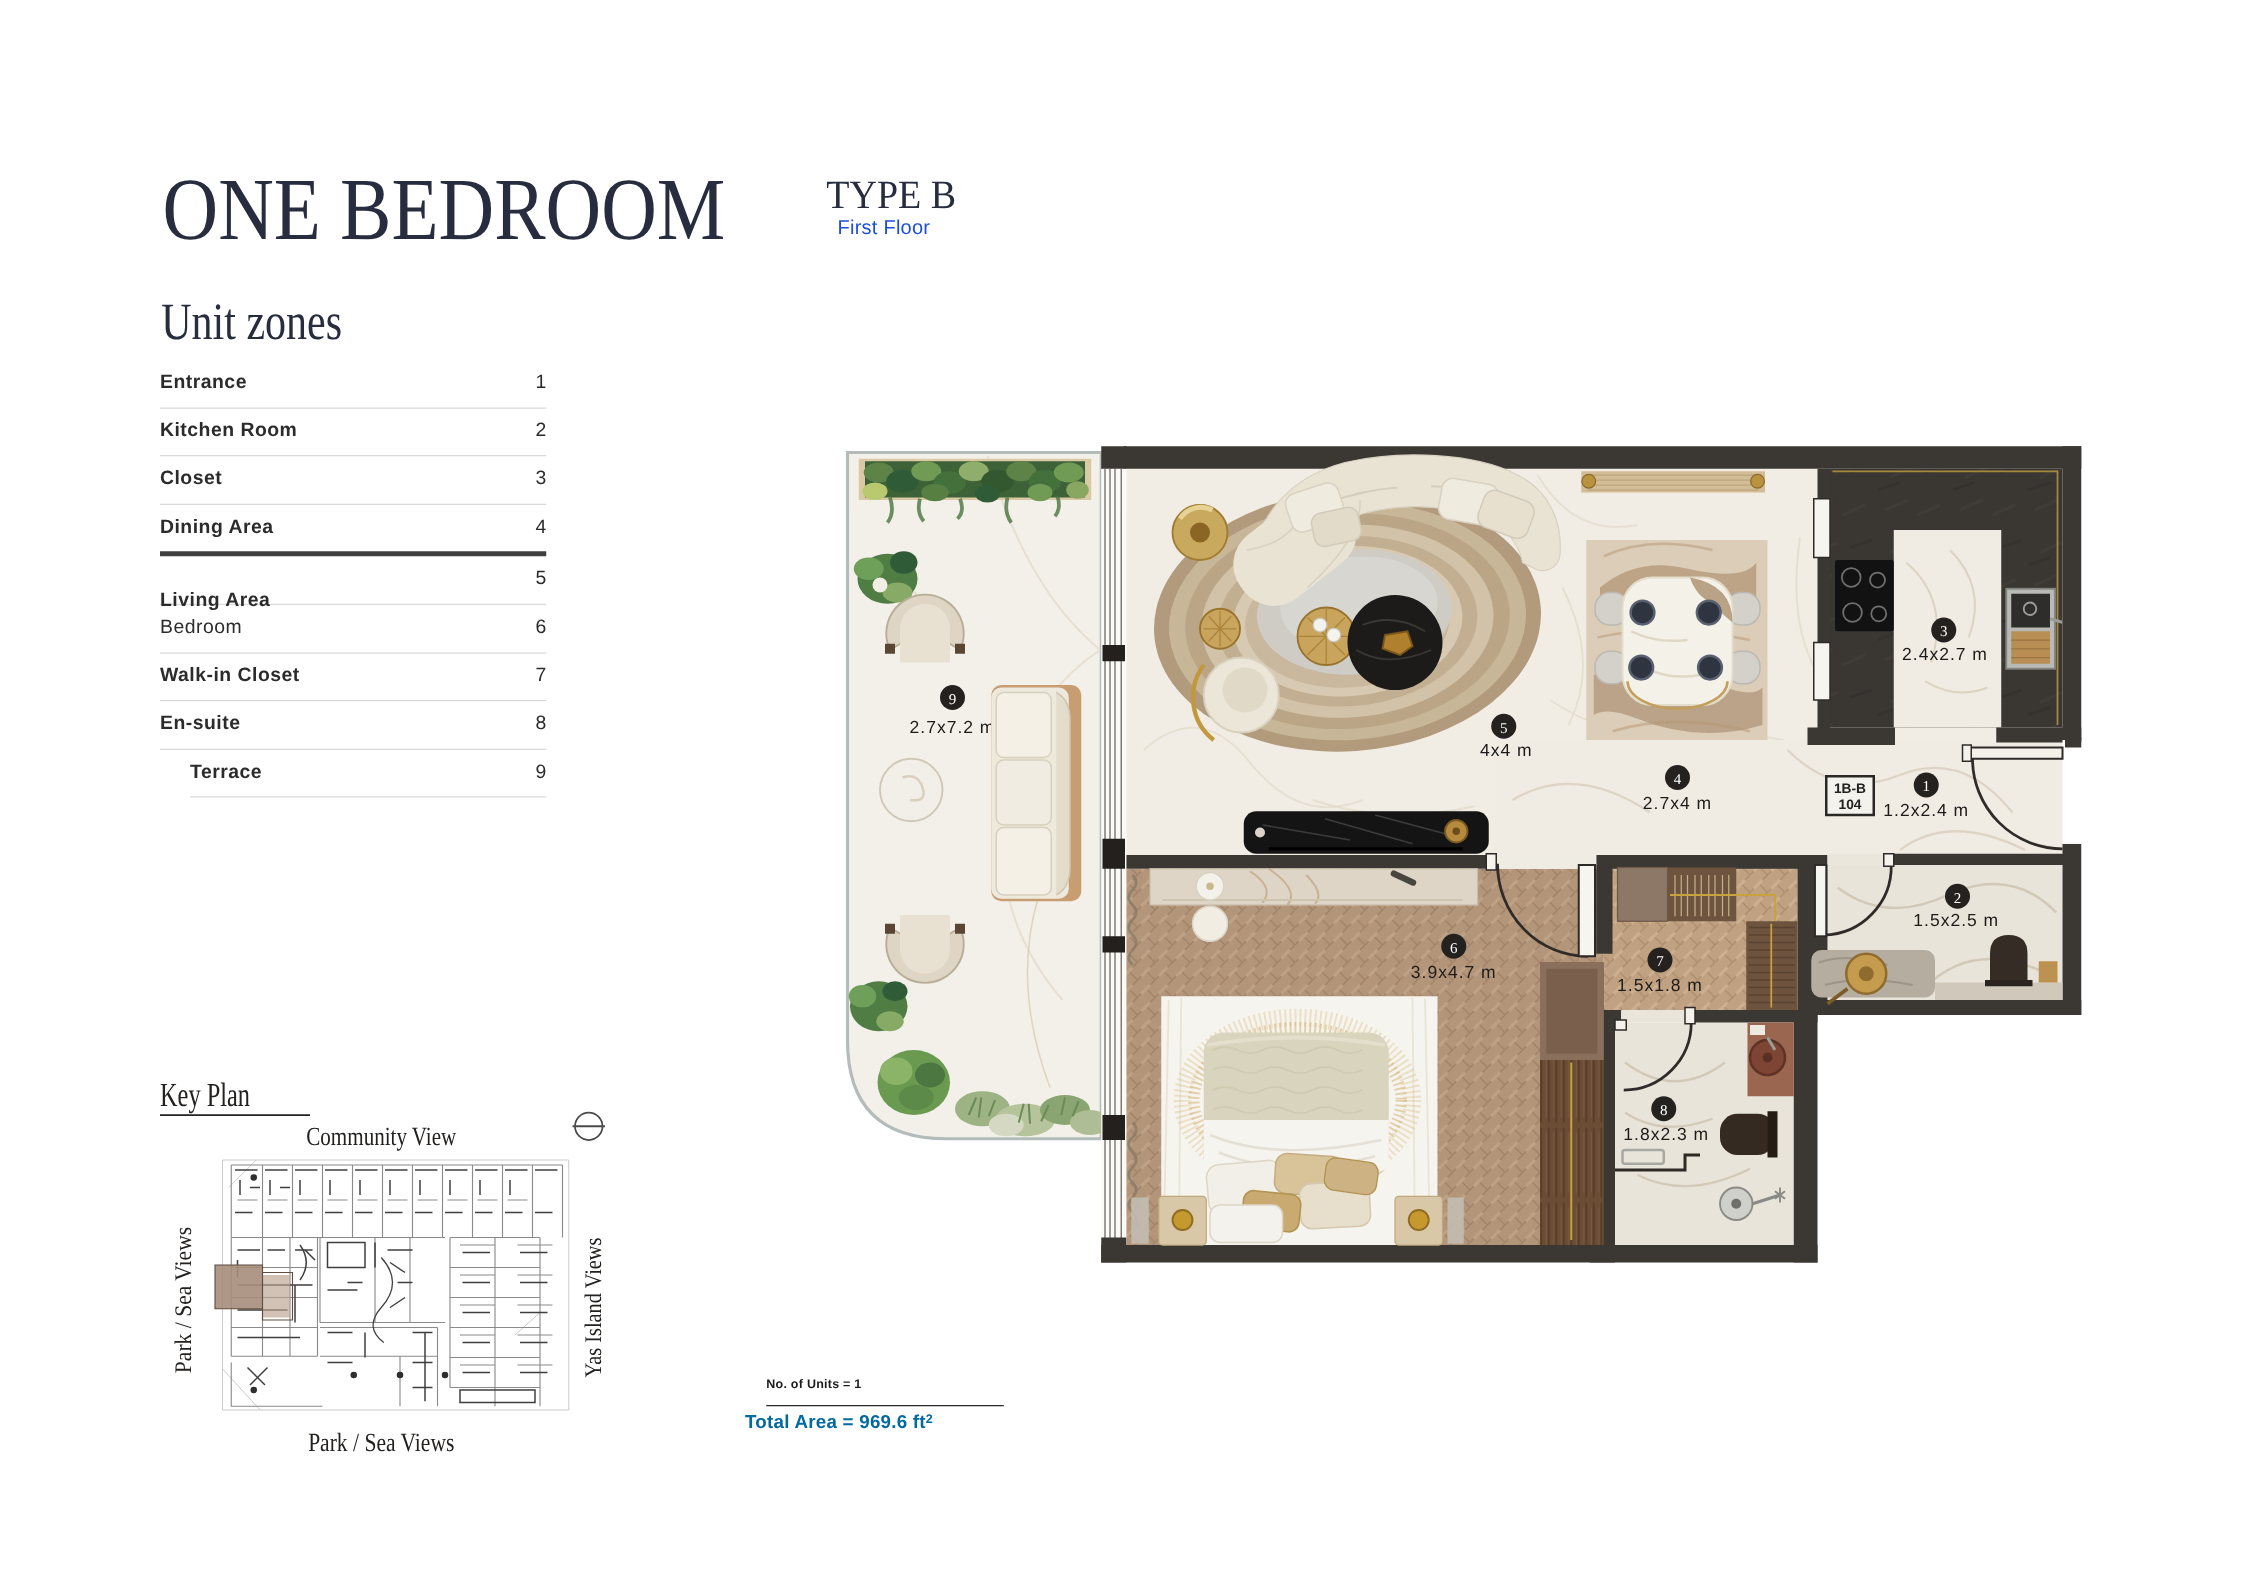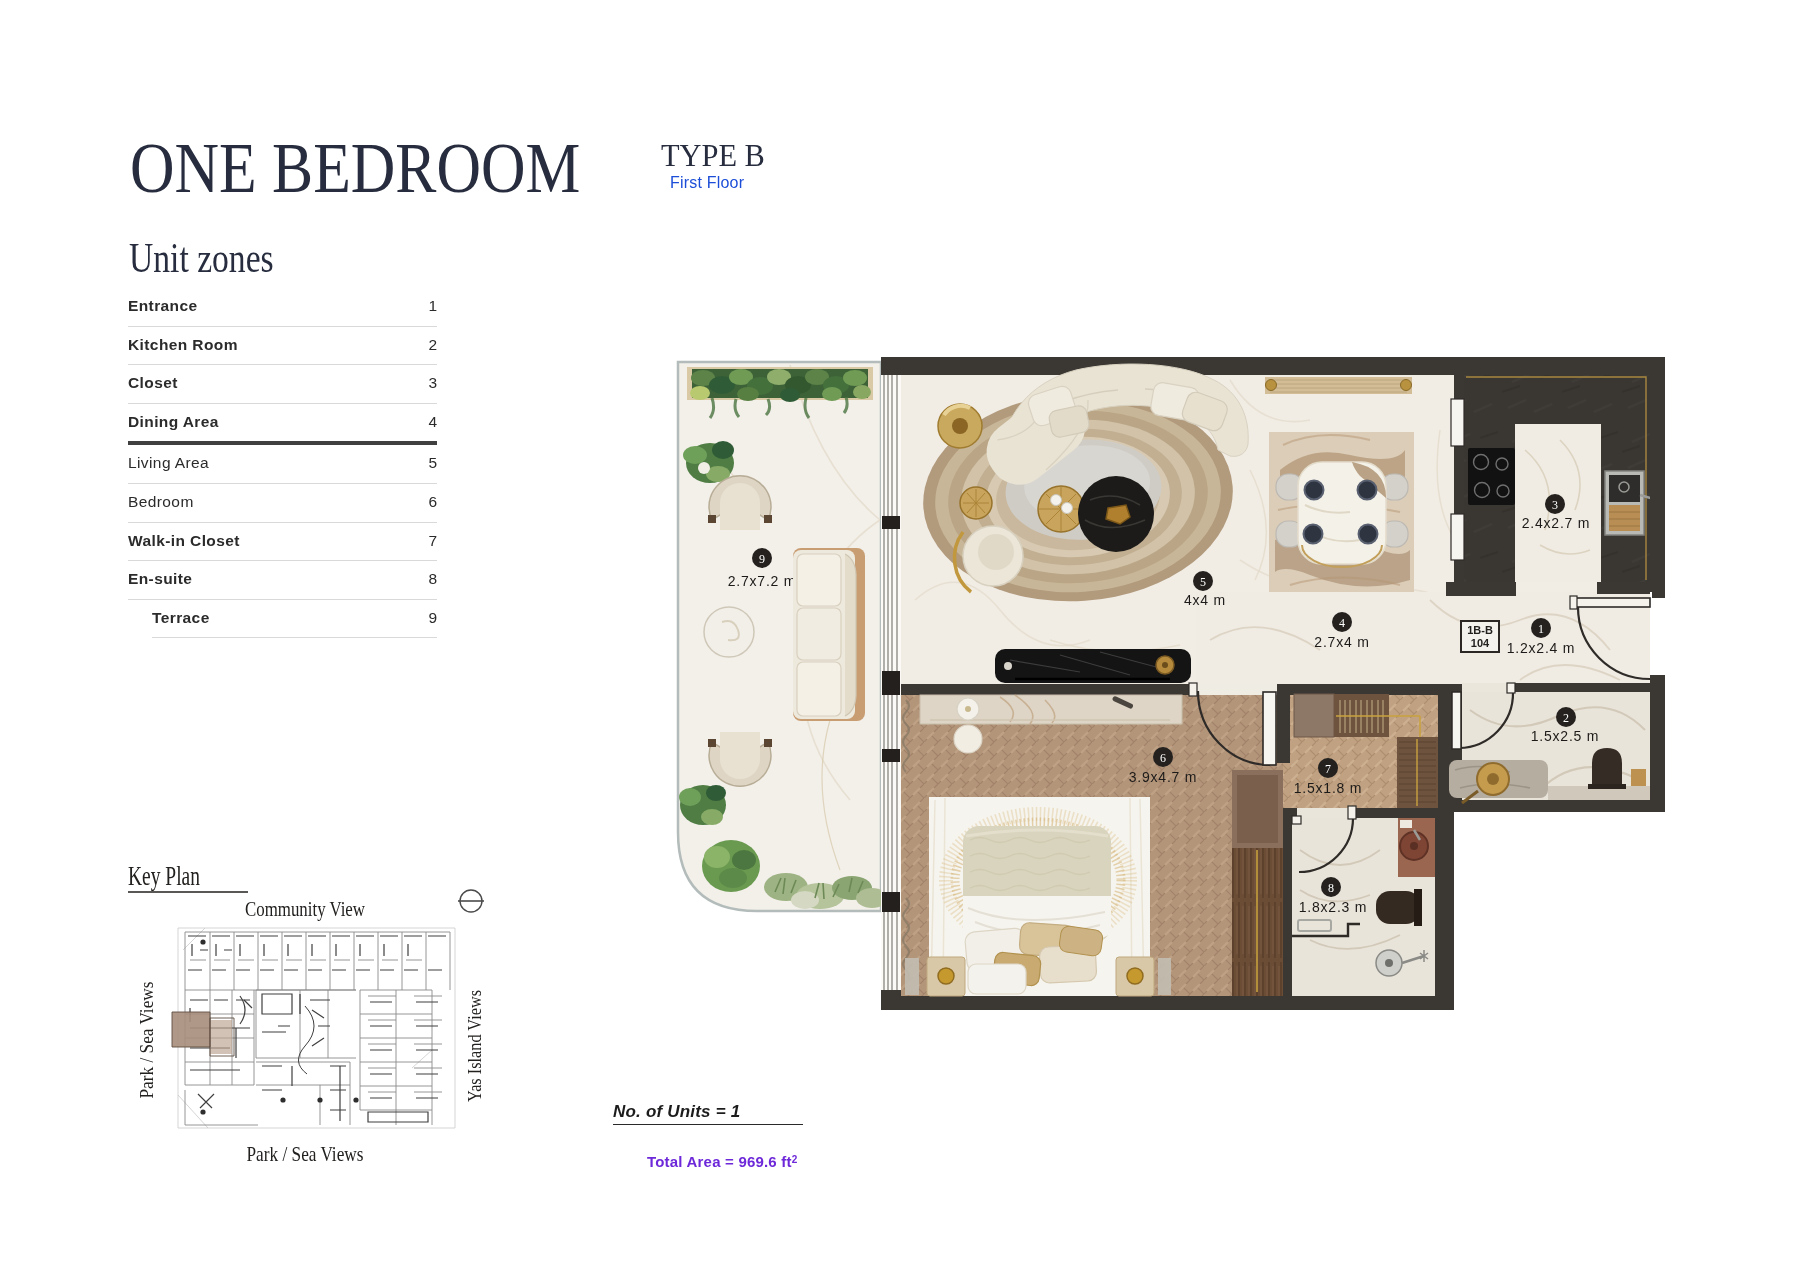--- a/index.html
+++ b/index.html
@@ -36,21 +36,21 @@
         <span style="position:absolute;left:0;top:9px;font-weight:bold;letter-spacing:0.4px;">Closet</span>
         <span style="position:absolute;right:0;top:9px;">3</span>
       </div>
 
     <div style="height:37.6px;border-bottom:4px solid #404040;position:relative;">
         <span style="position:absolute;left:0;top:9px;font-weight:bold;letter-spacing:0.4px;">Dining Area</span>
         <span style="position:absolute;right:0;top:9px;">4</span>
       </div>
 
     <div style="height:37.6px;border-bottom:1px solid #d9d9d9;position:relative;">
-        <span style="position:absolute;left:0;top:9px;font-weight:normal;letter-spacing:0.4px;">Living Area</span>
+        <span style="position:absolute;left:0;top:27px;font-weight:bold;letter-spacing:0.4px;">Living Area</span>
         <span style="position:absolute;right:0;top:9px;">5</span>
       </div>
 
     <div style="height:37.6px;border-bottom:1px solid #d9d9d9;position:relative;">
         <span style="position:absolute;left:0;top:9px;font-weight:normal;letter-spacing:0.4px;">Bedroom</span>
         <span style="position:absolute;right:0;top:9px;">6</span>
       </div>
 
     <div style="height:37.6px;border-bottom:1px solid #d9d9d9;position:relative;">
         <span style="position:absolute;left:0;top:9px;font-weight:bold;letter-spacing:0.4px;">Walk-in Closet</span>
@@ -631,19 +631,19 @@
       <circle cx="356" cy="1100" r="2.6"></circle>
     </g>
 
     <g>
       <rect x="172" y="1012" width="38" height="35" fill="#a68d7a" opacity="0.9"></rect>
       <rect x="210" y="1020" width="22" height="34" fill="#b9a28d" opacity="0.65"></rect>
       <path d="M172,1012 h38 v35 h-38 z M210,1018 h24 v38 h-24 z" stroke="#5f4d3f" stroke-width="0.9" fill="none"></path>
     </g>
   </svg>
 
-  <div class="abs" style="left:613px;top:1102px;font-size:17px;font-weight:bold;letter-spacing:0.2px;color:#1c1c1c;font-style:italic;">No. of Units = 1</div>
+  <div class="abs" style="left:613px;top:1102px;font-size:10px;font-weight:bold;letter-spacing:0.2px;color:#1c1c1c;">No. of Units = 1</div>
 
   <div class="abs" style="left:613px;top:1124px;width:190px;border-top:1.6px solid #2a2a2a;"></div>
 
-  <div class="abs" style="left:647px;top:1129px;font-size:15px;font-weight:bold;letter-spacing:0.2px;color:#6d28d9;margin-top:24px;">Total Area = 969.6 ft<span style="font-size:10px;vertical-align:4px;">2</span></div>
+  <div class="abs" style="left:596px;top:1129px;font-size:15px;font-weight:bold;letter-spacing:0.2px;color:#0369a1;">Total Area = 969.6 ft<span style="font-size:10px;vertical-align:4px;">2</span></div>
 
 </div>
 
 </body></html>

